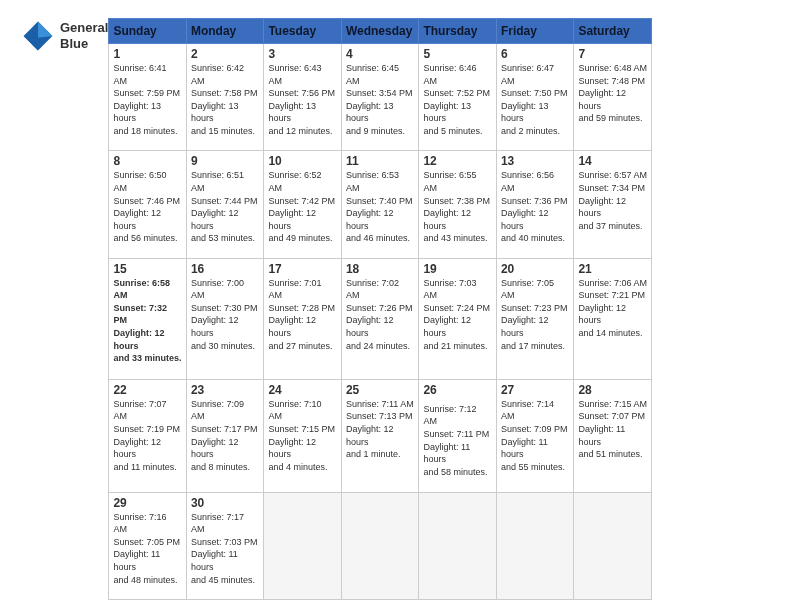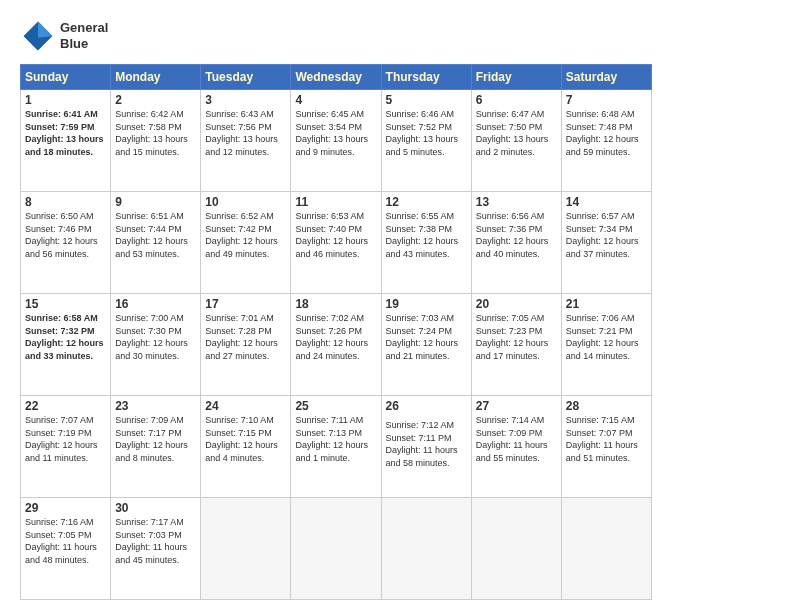--- a/index.html
+++ b/index.html
@@ -8,21 +8,21 @@
       background: #fff;
       width: 792px;
       height: 612px;
       overflow: hidden;
     }
     .page {
       width: 672px;
       height: 612px;
       padding: 18px 20px 12px 20px;
       display: flex;
-      flex-direction: column;
+      flex-direction: row;
       border-radius: 20px;
     }
     .header {
       display: flex;
       justify-content: space-between;
       align-items: flex-start;
       margin-bottom: 10px;
     }
     .logo {
       display: flex;
@@ -53,21 +53,21 @@
     }
     .calendar {
       flex: 1;
       border: 1px solid #ccc;
       border-collapse: collapse;
       width: 100%;
       table-layout: fixed;
     }
     .calendar thead tr th {
       background-color: #3b6dbf;
-      color: #fef9c3;
+      color: #0f172a;
       font-size: 12px;
       font-weight: bold;
       padding: 5px 4px;
       text-align: left;
       border: 1px solid #5580cc;
     }
     .calendar tbody tr td {
       vertical-align: top;
       border: 1px solid #ccc;
       padding: 3px 4px;
@@ -120,21 +120,21 @@
         <th>Wednesday</th>
         <th>Thursday</th>
         <th>Friday</th>
         <th>Saturday</th>
       </tr>
     </thead>
     <tbody id="calendar-body">
     <tr>
           <td>
             <span class="day-num">1</span>
-            <div class="day-info" style="white-space: pre-line; font-weight: bold;">Sunrise: 6:41 AM
+            <div class="day-info" style="white-space: pre-line;">Sunrise: 6:41 AM
 Sunset: 7:59 PM
 Daylight: 13 hours
 and 18 minutes.</div>
           </td>
           <td>
             <span class="day-num">2</span>
             <div class="day-info" style="white-space: pre-line;">Sunrise: 6:42 AM
 Sunset: 7:58 PM
 Daylight: 13 hours
 and 15 minutes.</div>

